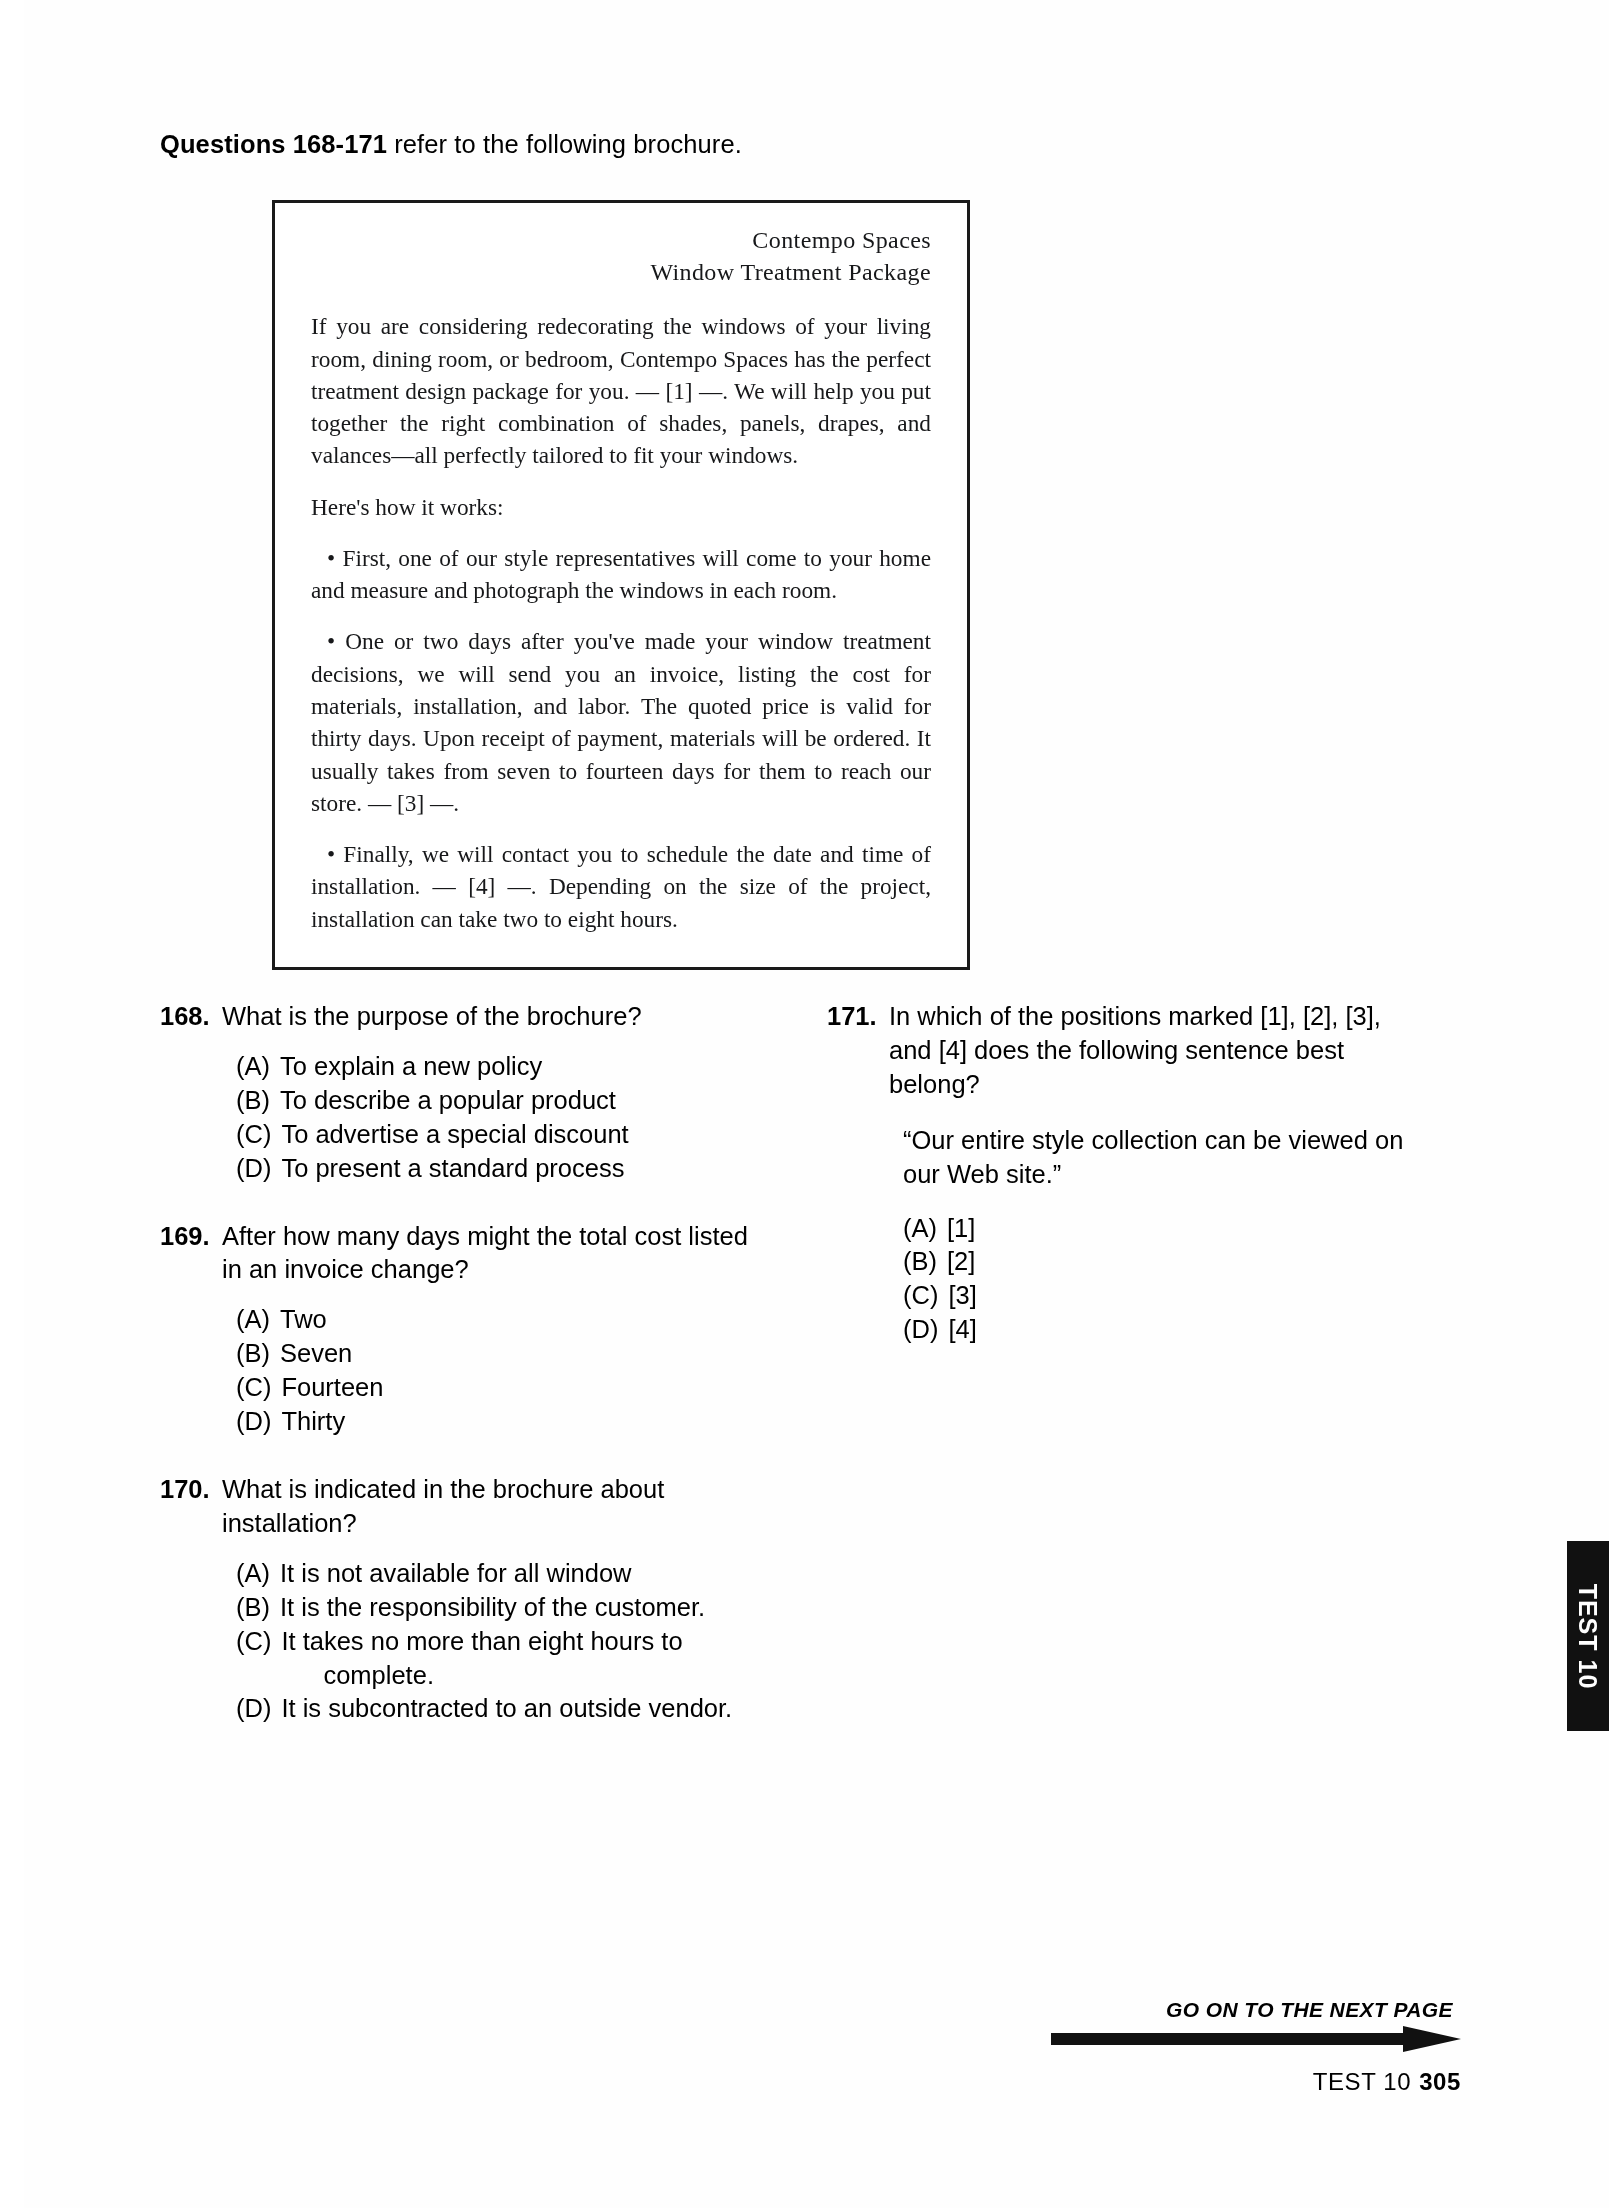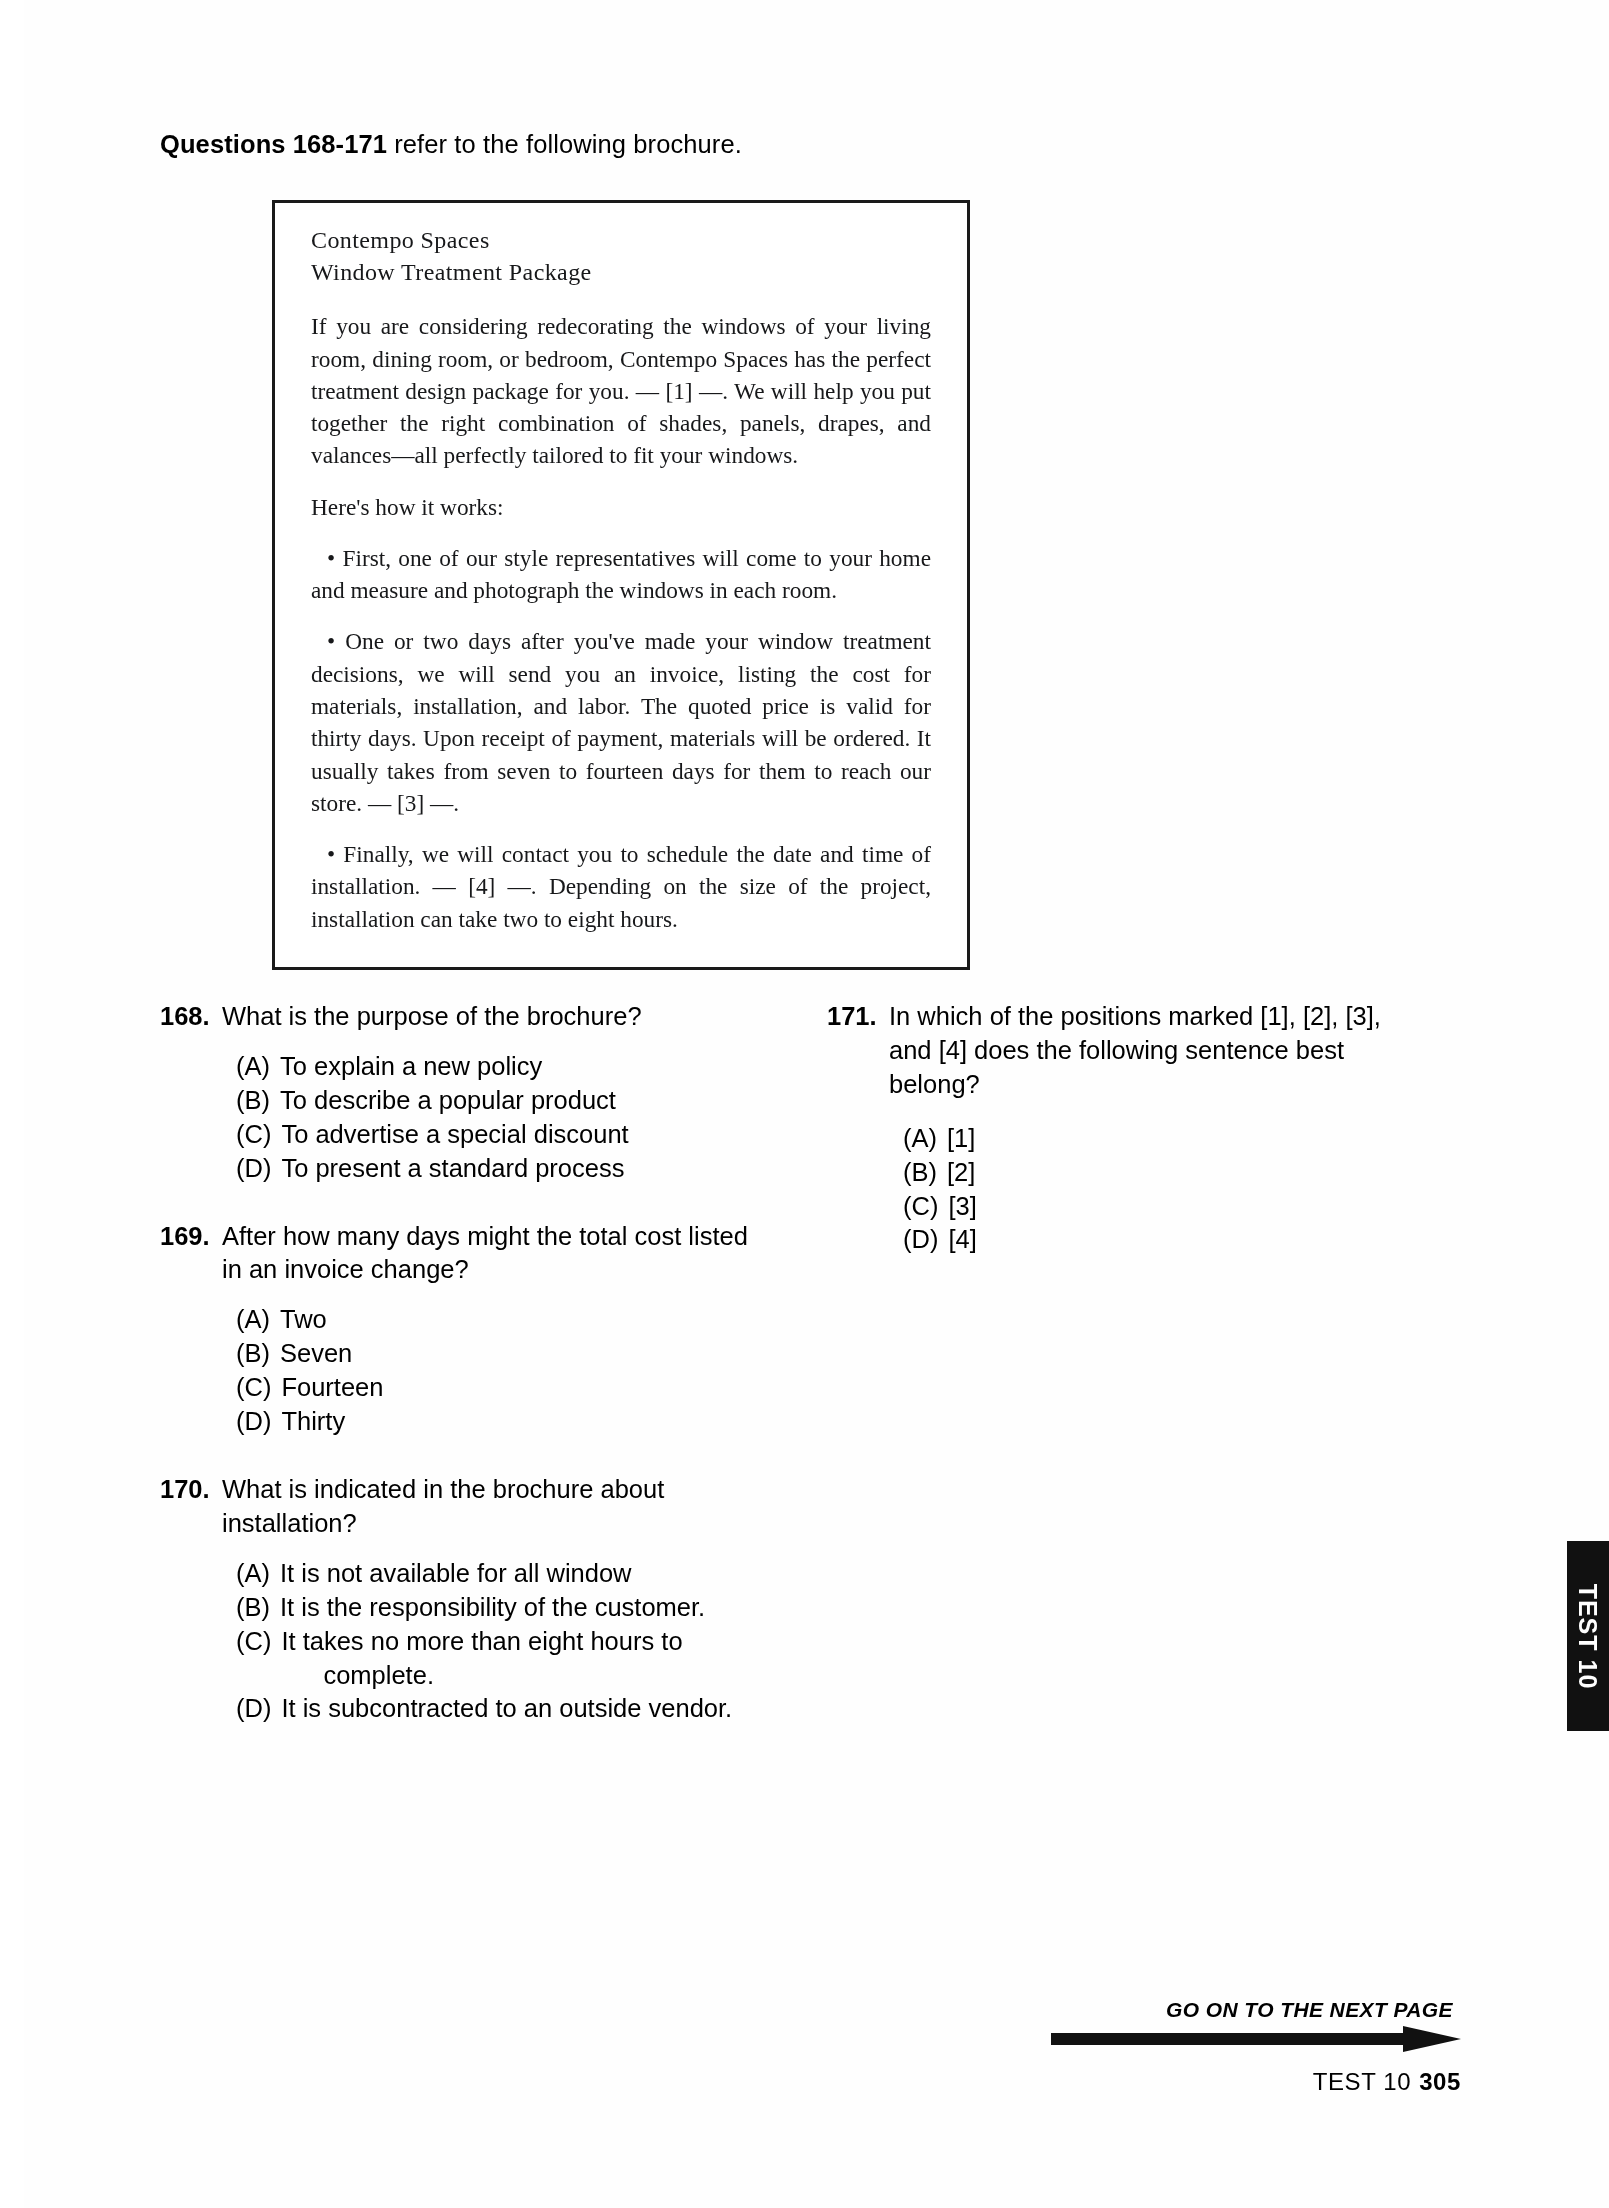--- a/index.html
+++ b/index.html
@@ -43,21 +43,21 @@
     top: 200px;
     width: 698px;
     border: 3px solid #1a1a1a;
     background: #ffffff;
     padding: 22px 36px 30px 36px;
     box-sizing: border-box;
     font-family: "Liberation Serif", serif;
     color: #17181a;
   }
   .brochure-title {
-    text-align: left;
+    text-align: right;
     font-size: 24px;
     line-height: 1.32;
     letter-spacing: 0.4px;
     margin-bottom: 22px;
   }
   .brochure-title .line {
     display: block;
   }
   .brochure p {
     margin: 0 0 19px 0;
@@ -295,20 +295,21 @@
     </div>
 
   </div>
 
   <div class="qcol right">
     <div class="question q171">
       <div class="q-head">
         <div class="q-num">171.</div>
         <div class="q-text">In which of the positions marked [1], [2], [3], and [4] does the following sentence best belong?</div>
       </div>
+      <div class="q-stem">“Our entire style collection can be viewed on our Web site.”</div>
       <div class="choices">
         <div class="choice">
           <span class="choice-letter">(A)</span>
           <span class="choice-body">[1]</span>
         </div>
         <div class="choice">
           <span class="choice-letter">(B)</span>
           <span class="choice-body">[2]</span>
         </div>
         <div class="choice">

